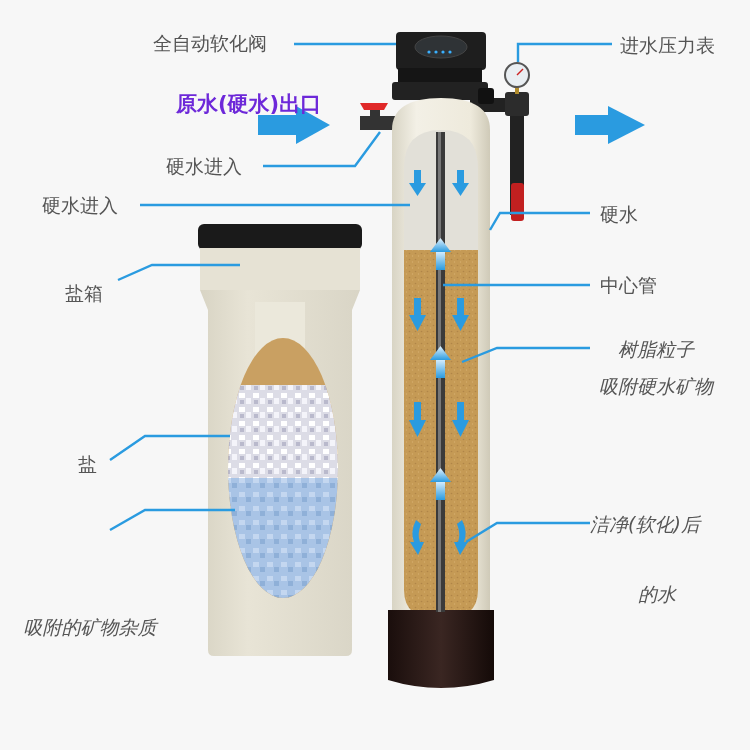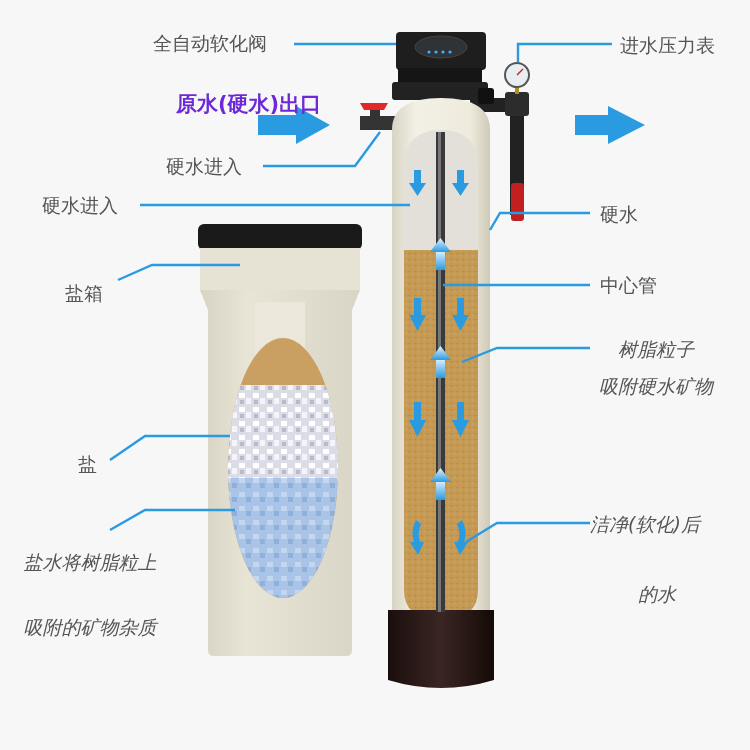--- a/index.html
+++ b/index.html
@@ -185,18 +185,17 @@
 <div class="lbl" style="left:620px;top:33px;">进水压力表</div>
 <div class="hl" style="left:176px;top:79px;">原水(硬水)出口</div>
 <div class="lbl" style="left:166px;top:154px;">硬水进入</div>
 <div class="lbl" style="left:42px;top:193px;">硬水进入</div>
 <div class="lbl" style="left:600px;top:202px;">硬水</div>
 <div class="lbl" style="left:65px;top:281px;">盐箱</div>
 <div class="lbl" style="left:600px;top:273px;">中心管</div>
 <div class="lbl c" style="left:586px;top:337px;width:140px;">树脂粒子</div>
 <div class="lbl c" style="left:586px;top:362px;width:140px;margin-top:12px;">吸附硬水矿物</div>
 <div class="lbl" style="left:78px;top:452px;">盐</div>
-<div class="lbl c" style="left:0px;top:550px;width:180px;">盐水将树脂粒上</div>
 <div class="lbl c" style="left:0px;top:579px;width:180px;margin-top:36px;">吸附的矿物杂质</div>
 <div class="lbl c" style="left:580px;top:512px;width:130px;">洁净(软化)后</div>
 <div class="lbl c" style="left:592px;top:540px;width:130px;margin-top:42px;">的水</div>
 
 </div>
 
 </body></html>

